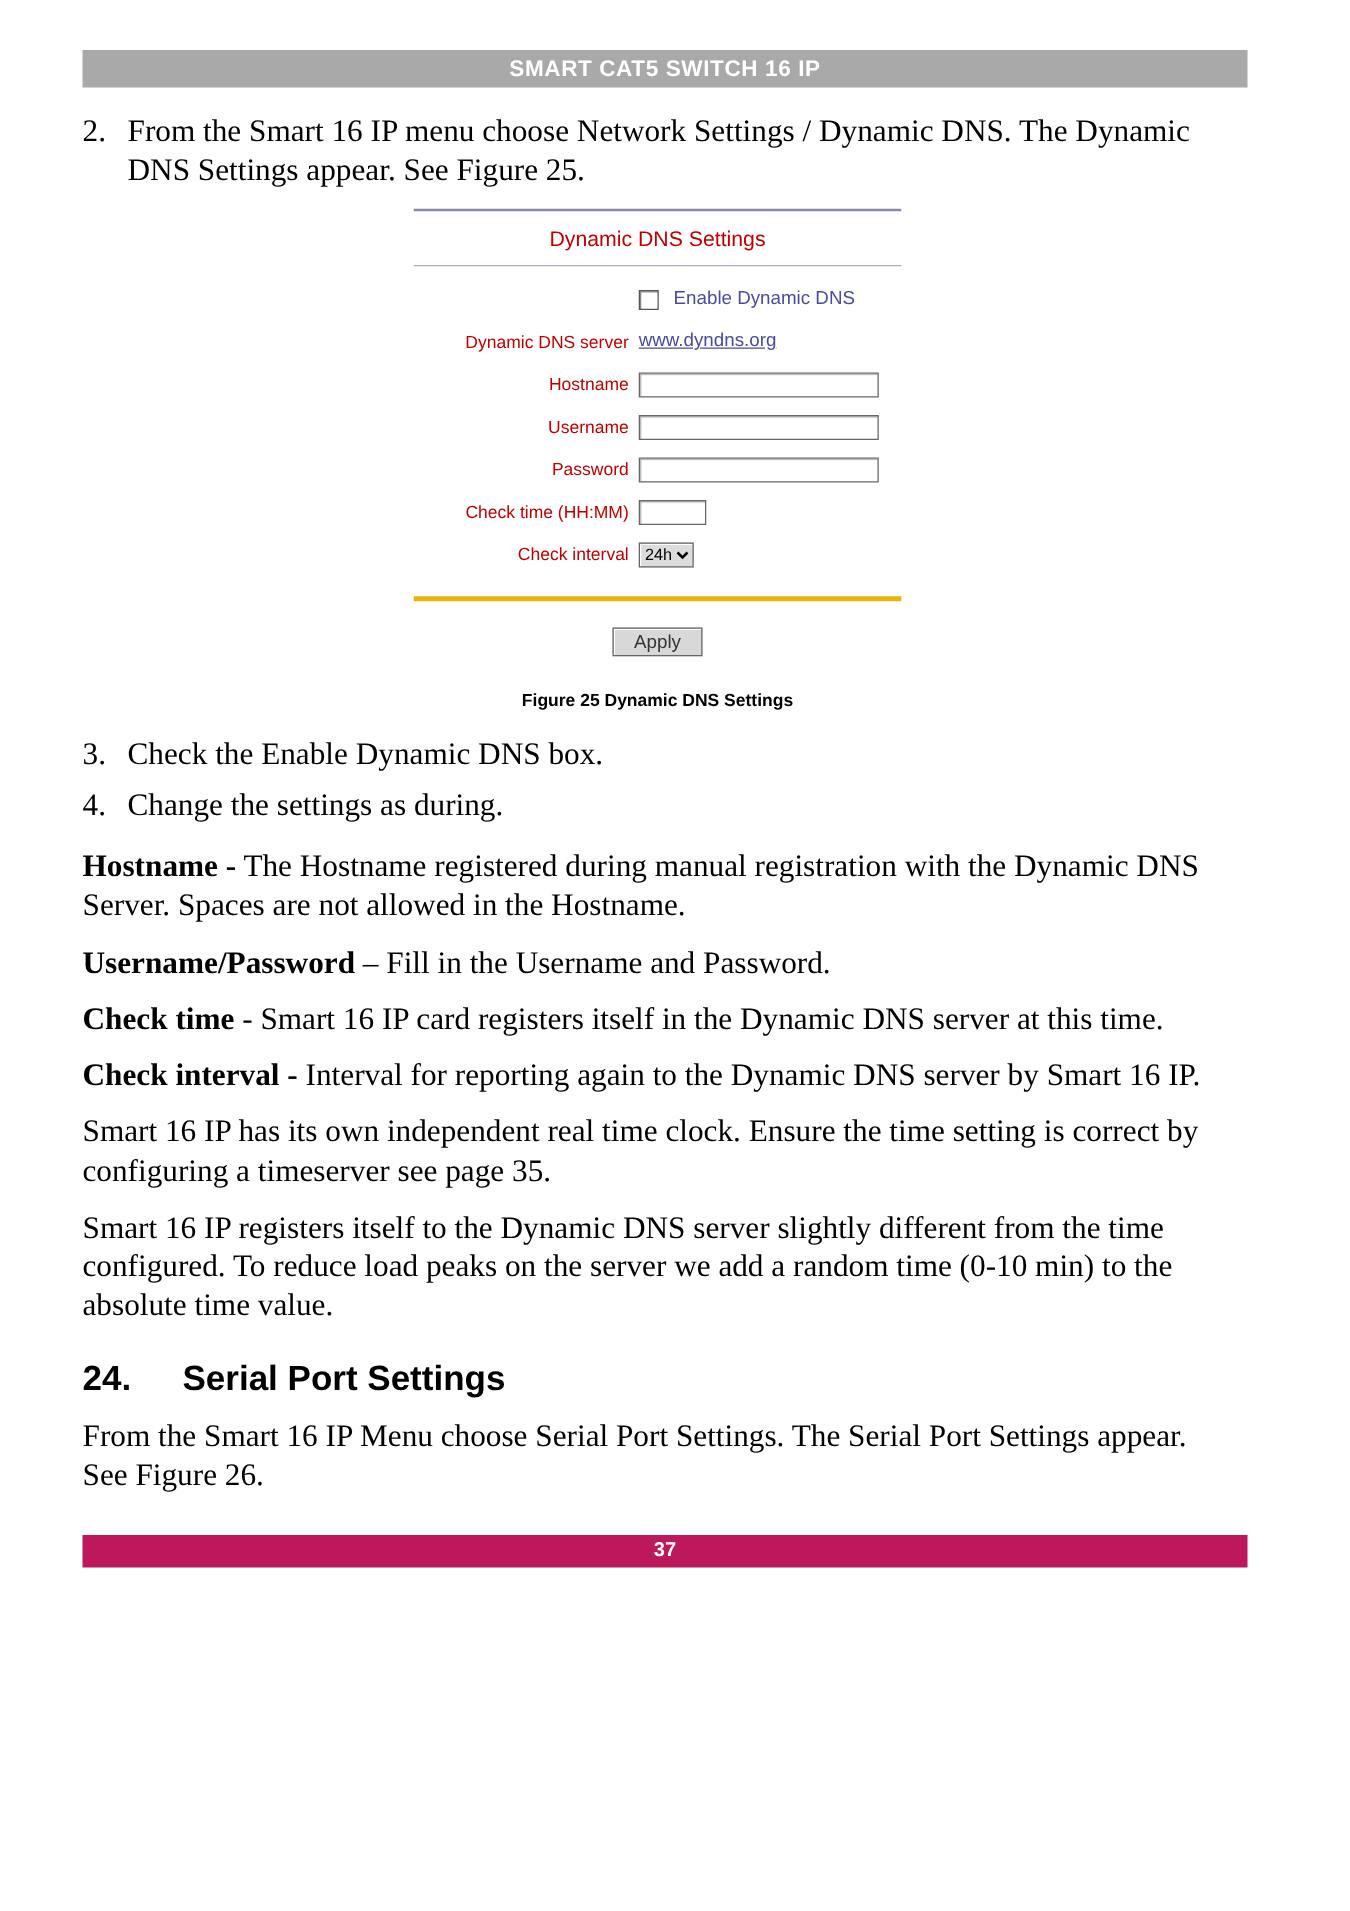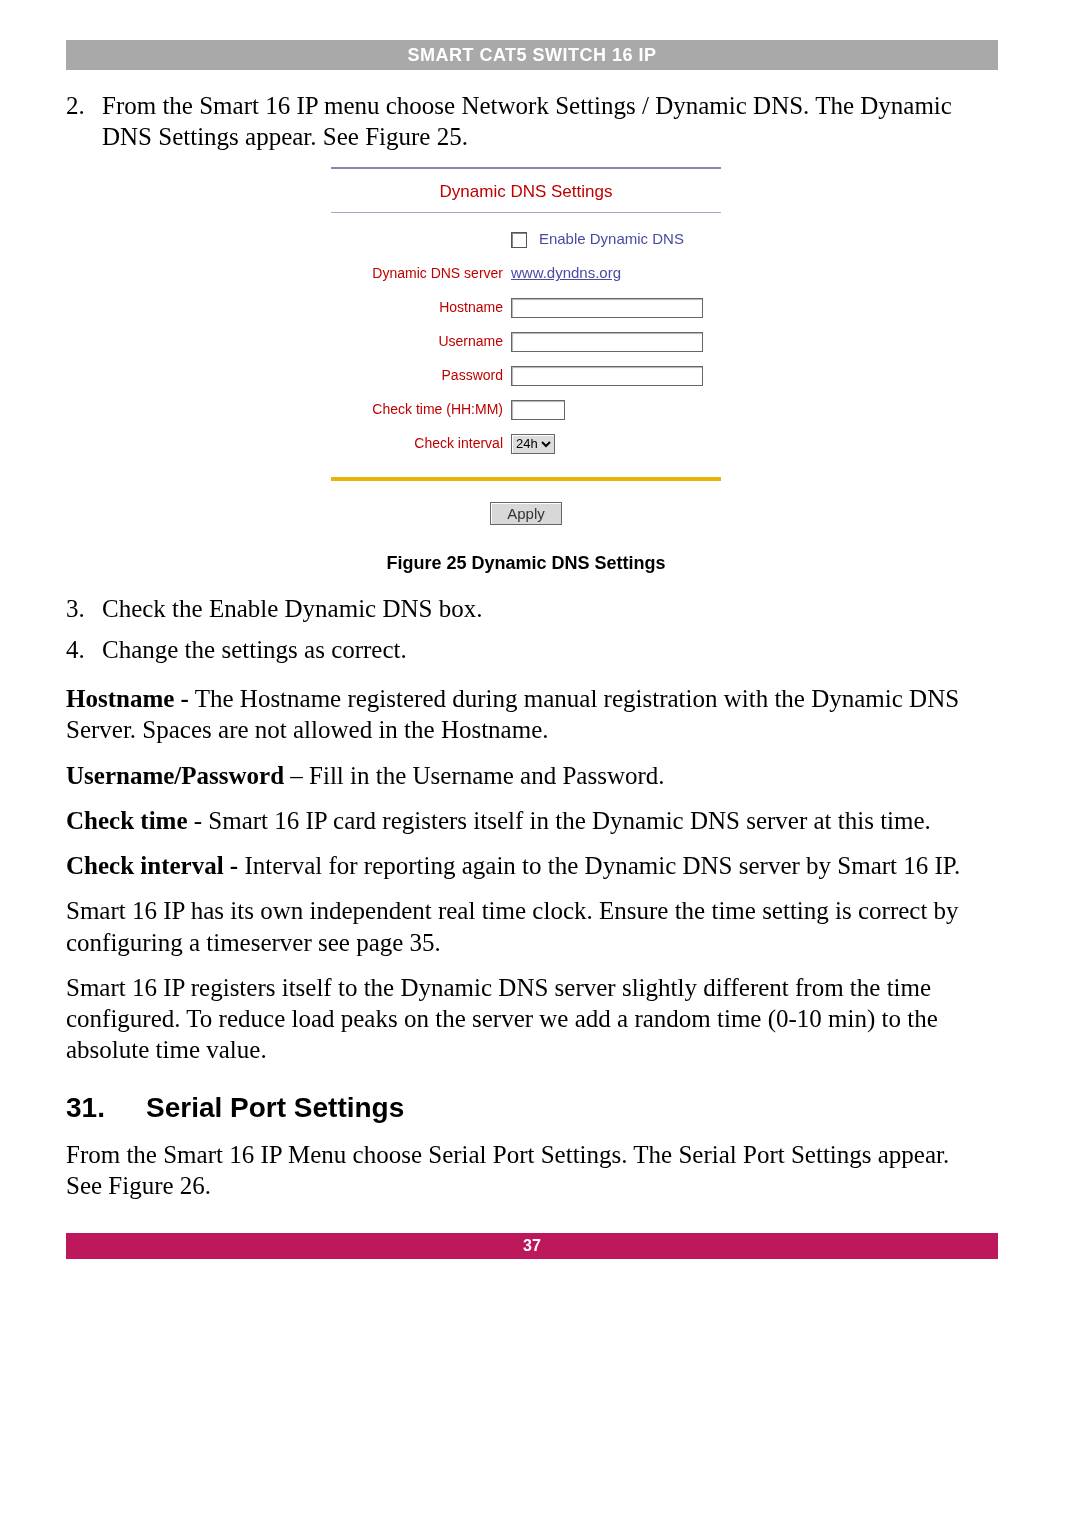--- a/index.html
+++ b/index.html
@@ -147,21 +147,21 @@
     color:#333;
     background:#d8d8d8;
     border:1px solid #666;
     box-shadow: inset 1px 1px 0 #fff;
     padding: 2px 16px;
   }
 
   .fig-caption {
     font-family: Arial, Helvetica, sans-serif;
     font-weight: bold;
-    font-size: 18px;
+    font-size: 14px;
     text-align: center;
     margin: 12px 0 18px 0;
   }
 
   
   .foot-bar {
     background:#be185d;
     width:932px;
     height:26px;
     line-height:26px;
@@ -252,21 +252,21 @@
 
     <div class="fig-caption">Figure 25 Dynamic DNS Settings</div>
 
     <div class="ol-item">
       <div class="ol-num">3.</div>
       <div>Check the Enable Dynamic DNS box.</div>
     </div>
 
     <div class="ol-item" style="margin-bottom:18px;">
       <div class="ol-num">4.</div>
-      <div>Change the settings as correct.</div>
+      <div>Change the settings as during.</div>
     </div>
 
     <p>
       <strong>Hostname -</strong><span> The Hostname registered during manual registration with the Dynamic DNS Server. Spaces are not allowed in the Hostname.</span>
     </p>
 
     <p>
       <strong>Username/Password</strong><span> – Fill in the Username and Password.</span>
     </p>
 
@@ -276,20 +276,20 @@
 
     <p>
       <strong>Check interval -</strong><span> Interval for reporting again to the Dynamic DNS server by Smart 16 IP.</span>
     </p>
 
     <p>Smart 16 IP has its own independent real time clock. Ensure the time setting is correct by configuring a timeserver see page 35.</p>
 
     <p>Smart 16 IP registers itself to the Dynamic DNS server slightly different from the time configured. To reduce load peaks on the server we add a random time (0-10 min) to the absolute time value.</p>
 
     <div class="sect-head">
-      <span class="sect-num">31.</span><span>Serial Port Settings</span>
+      <span class="sect-num">24.</span><span>Serial Port Settings</span>
     </div>
 
     <p>From the Smart 16 IP Menu choose Serial Port Settings. The Serial Port Settings appear. See Figure 26.</p>
   </div>
 
   <div class="foot-bar">37</div>
 </div>
 
 </body></html>

